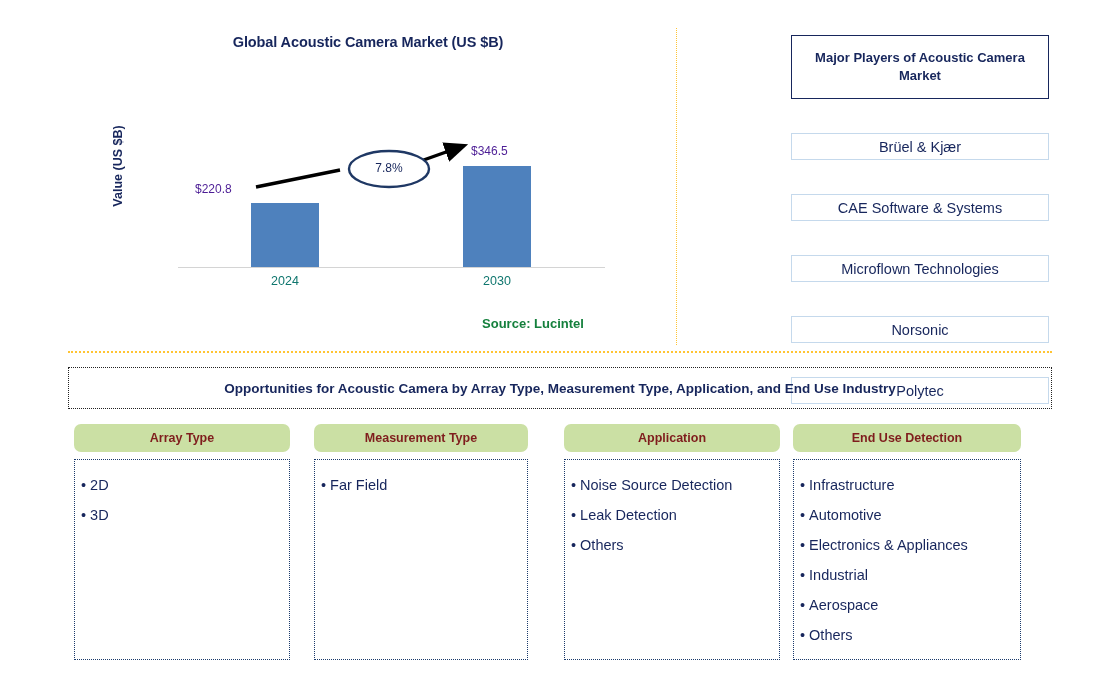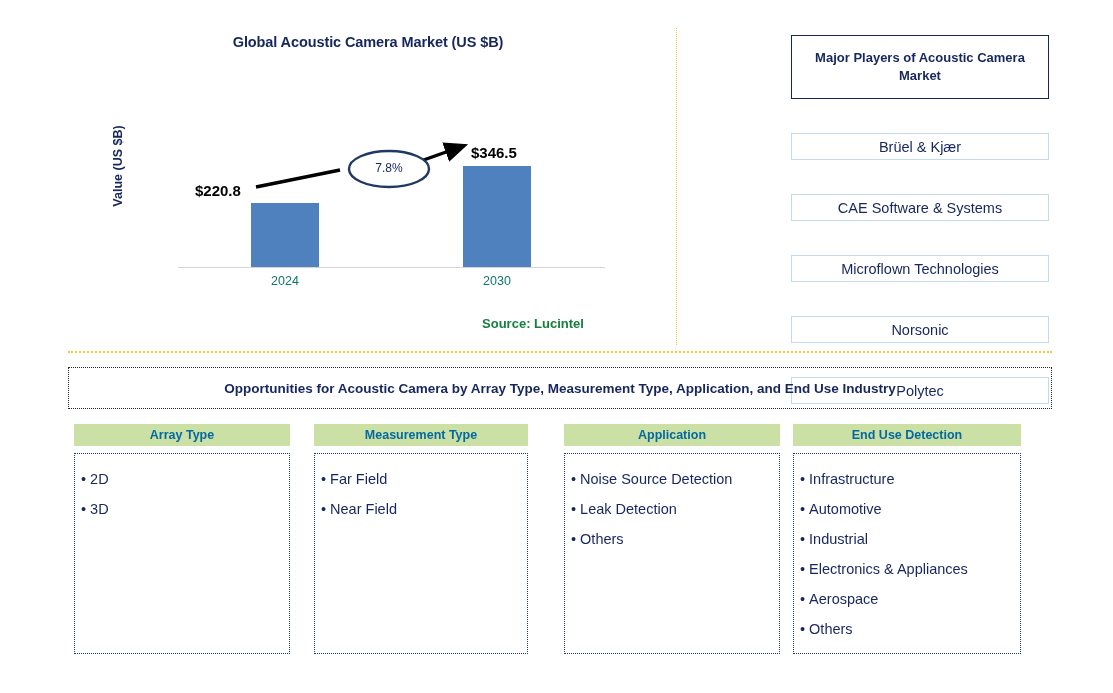--- a/index.html
+++ b/index.html
@@ -56,23 +56,23 @@
   }
   .bar {
     position: absolute;
     background: #4E81BD;
     width: 68px;
   }
   #bar-2024 { left: 183px; top: 119px; height: 64px; }
   #bar-2030 { left: 395px; top: 82px;  height: 101px; }
   .bar-value-label {
     position: absolute;
-    font-size: 15px;
-    font-weight: bold;
-    color: #000000;
+    font-size: 12px;
+    font-weight: normal;
+    color: #4c1d95;
     white-space: nowrap;
   }
   #label-2024 { left: 127px; top: 98px; }
   #label-2030 { left: 403px; top: 60px; }
   .cat-label {
     position: absolute;
     top: 190px;
     width: 68px;
     text-align: center;
     font-size: 12.5px;
@@ -169,29 +169,30 @@
     position: absolute;
     left: 68px; top: 424px;
     width: 984px; height: 232px;
   }
   .seg-col {
     position: absolute;
     top: 0;
     height: 230px;
   }
   .seg-header {
-    height: 22px;
+    height: 28px;
     background: #CBE0A4;
     display: flex;
     align-items: center;
     justify-content: center;
     font-size: 12.5px;
     font-weight: bold;
-    color: #0369a1;
-    white-space: nowrap;
+    color: #7f1d1d;
+    white-space: nowrap;
+    border-radius: 7px;
   }
   .seg-body {
     margin-top: 7px;
     height: 201px;
     border: 1px dotted #1b3a6b;
     padding: 10px 4px 0 6px;
   }
   .seg-item {
     font-size: 14.5px;
     line-height: 30px;
@@ -270,38 +271,37 @@
     <div class="seg-body">
       <div class="seg-item"><span class="bullet">•</span><span>2D</span></div>
       <div class="seg-item"><span class="bullet">•</span><span>3D</span></div>
     </div>
   </div>
 
   <div class="seg-col" style="left:246px; width:214px;">
     <div class="seg-header">Measurement Type</div>
     <div class="seg-body">
       <div class="seg-item"><span class="bullet">•</span><span>Far Field</span></div>
-      <div class="seg-item"><span class="bullet">•</span><span>Near Field</span></div>
     </div>
   </div>
 
   <div class="seg-col" style="left:496px; width:216px;">
     <div class="seg-header">Application</div>
     <div class="seg-body">
       <div class="seg-item"><span class="bullet">•</span><span>Noise Source Detection</span></div>
       <div class="seg-item"><span class="bullet">•</span><span>Leak Detection</span></div>
       <div class="seg-item"><span class="bullet">•</span><span>Others</span></div>
     </div>
   </div>
 
   <div class="seg-col" style="left:725px; width:228px;">
     <div class="seg-header">End Use Detection</div>
     <div class="seg-body">
       <div class="seg-item"><span class="bullet">•</span><span>Infrastructure</span></div>
       <div class="seg-item"><span class="bullet">•</span><span>Automotive</span></div>
+      <div class="seg-item"><span class="bullet">•</span><span>Electronics &amp; Appliances</span></div>
       <div class="seg-item"><span class="bullet">•</span><span>Industrial</span></div>
-      <div class="seg-item"><span class="bullet">•</span><span>Electronics &amp; Appliances</span></div>
       <div class="seg-item"><span class="bullet">•</span><span>Aerospace</span></div>
       <div class="seg-item"><span class="bullet">•</span><span>Others</span></div>
     </div>
   </div>
 
 </div>
 
 </body></html>

